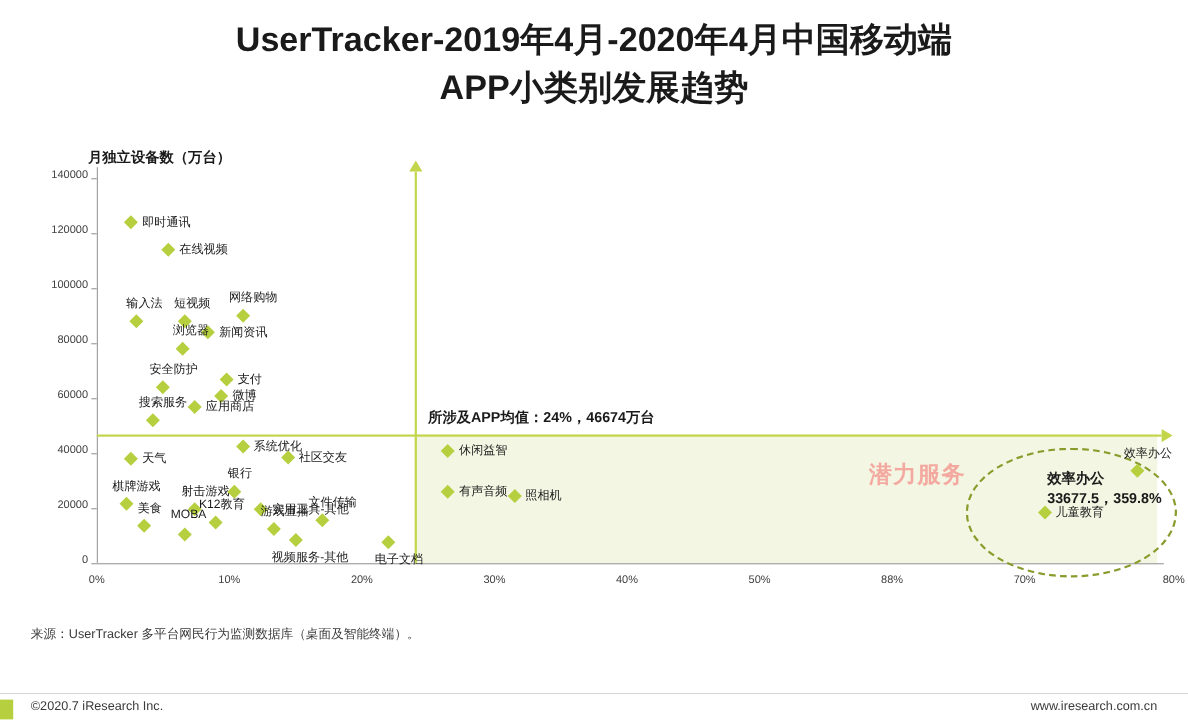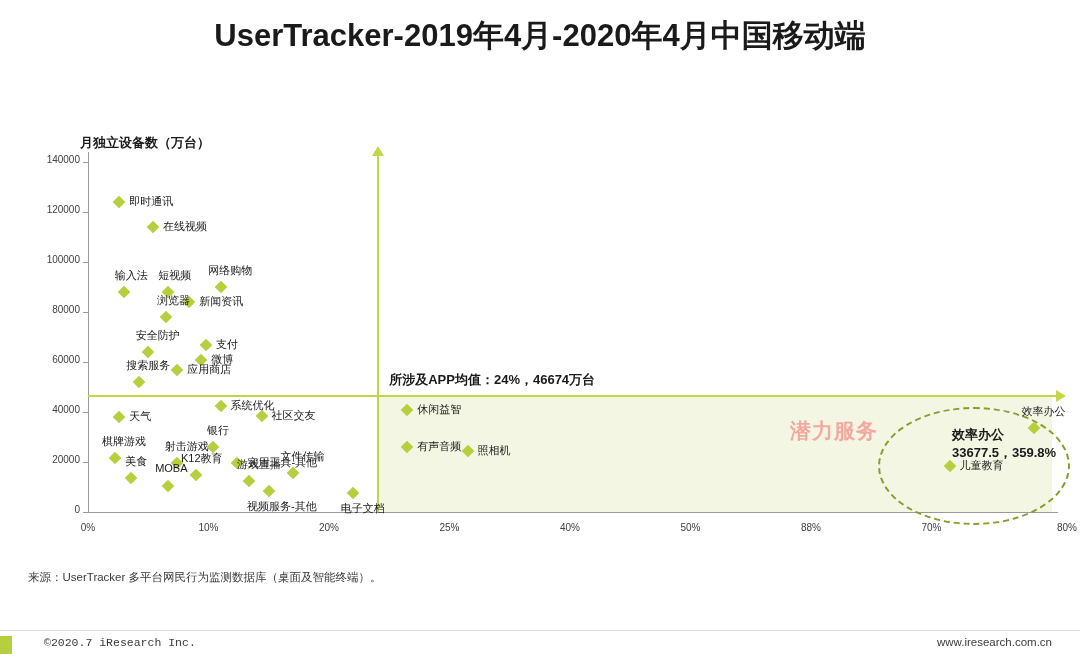--- a/index.html
+++ b/index.html
@@ -98,25 +98,24 @@
   #footer-rule {
     position: absolute;
     left: 0;
     top: 630px;
     width: 1080px;
     height: 1px;
     background: #d8d8d8;
   }
   #footer-left {
     position: absolute;
-    left: 44px;
+    left: 28px;
     top: 636px;
     font-size: 11.5px;
     color: #3a3a3a;
-    font-family: Liberation Mono, monospace;
   }
   #footer-right {
     position: absolute;
     right: 28px;
     top: 636px;
     font-size: 11.5px;
     color: #3a3a3a;
   }
   #footer-mark {
     position: absolute;
@@ -125,20 +124,21 @@
     width: 12px;
     height: 18px;
     background: #b6cf3f;
   }
 </style>
 </head>
 <body>
 
 <div id="title-block">
   <div class="title-line">UserTracker-2019年4月-2020年4月中国移动端</div>
+  <div class="title-line">APP小类别发展趋势</div>
 </div>
 
 <div id="plot-wrap">
 
 <div style="position: absolute; left: 377.2px; top: 265.315px; width: 674.8px; height: 116.685px; background: rgb(243, 246, 226);"></div>
     <div class="axis-line" style="left: 88px; top: 22px; width: 1px; height: 360px;"></div>
     <div class="axis-line" style="left: 88px; top: 382px; width: 970px; height: 1px;"></div>
     <div class="tick-label ylab" style="left: 10px; top: 374px; width: 70px;">0</div>
     <div class="axis-line" style="left: 83px; top: 382px; width: 5px; height: 1px;"></div>
     <div class="tick-label ylab" style="left: 10px; top: 324px; width: 70px;">20000</div>
@@ -151,21 +151,21 @@
     <div class="axis-line" style="left: 83px; top: 182px; width: 5px; height: 1px;"></div>
     <div class="tick-label ylab" style="left: 10px; top: 124px; width: 70px;">100000</div>
     <div class="axis-line" style="left: 83px; top: 132px; width: 5px; height: 1px;"></div>
     <div class="tick-label ylab" style="left: 10px; top: 74px; width: 70px;">120000</div>
     <div class="axis-line" style="left: 83px; top: 82px; width: 5px; height: 1px;"></div>
     <div class="tick-label ylab" style="left: 10px; top: 24px; width: 70px;">140000</div>
     <div class="axis-line" style="left: 83px; top: 32px; width: 5px; height: 1px;"></div>
     <div class="tick-label" style="left: 63px; top: 392px; width: 50px; text-align: center;">0%</div>
     <div class="tick-label" style="left: 183.5px; top: 392px; width: 50px; text-align: center;">10%</div>
     <div class="tick-label" style="left: 304px; top: 392px; width: 50px; text-align: center;">20%</div>
-    <div class="tick-label" style="left: 424.5px; top: 392px; width: 50px; text-align: center;">25%</div>
+    <div class="tick-label" style="left: 424.5px; top: 392px; width: 50px; text-align: center;">30%</div>
     <div class="tick-label" style="left: 545px; top: 392px; width: 50px; text-align: center;">40%</div>
     <div class="tick-label" style="left: 665.5px; top: 392px; width: 50px; text-align: center;">50%</div>
     <div class="tick-label" style="left: 786px; top: 392px; width: 50px; text-align: center;">88%</div>
     <div class="tick-label" style="left: 906.5px; top: 392px; width: 50px; text-align: center;">70%</div>
     <div class="tick-label" style="left: 1027px; top: 392px; width: 50px; text-align: right;">80%</div>
     <div class="axis-title" style="left: 80px; top: 4px;">月独立设备数（万台）</div>
     <div class="mean-line" style="left: 377.2px; top: 26px; width: 2px; height: 356px;"></div>
     <div class="arrow-up" style="left: 372.2px; top: 16px;"></div>
     <div class="mean-line" style="left: 88px; top: 265.315px; width: 968px; height: 2px;"></div>
     <div class="arrow-right" style="left: 1056px; top: 260.315px;"></div>

